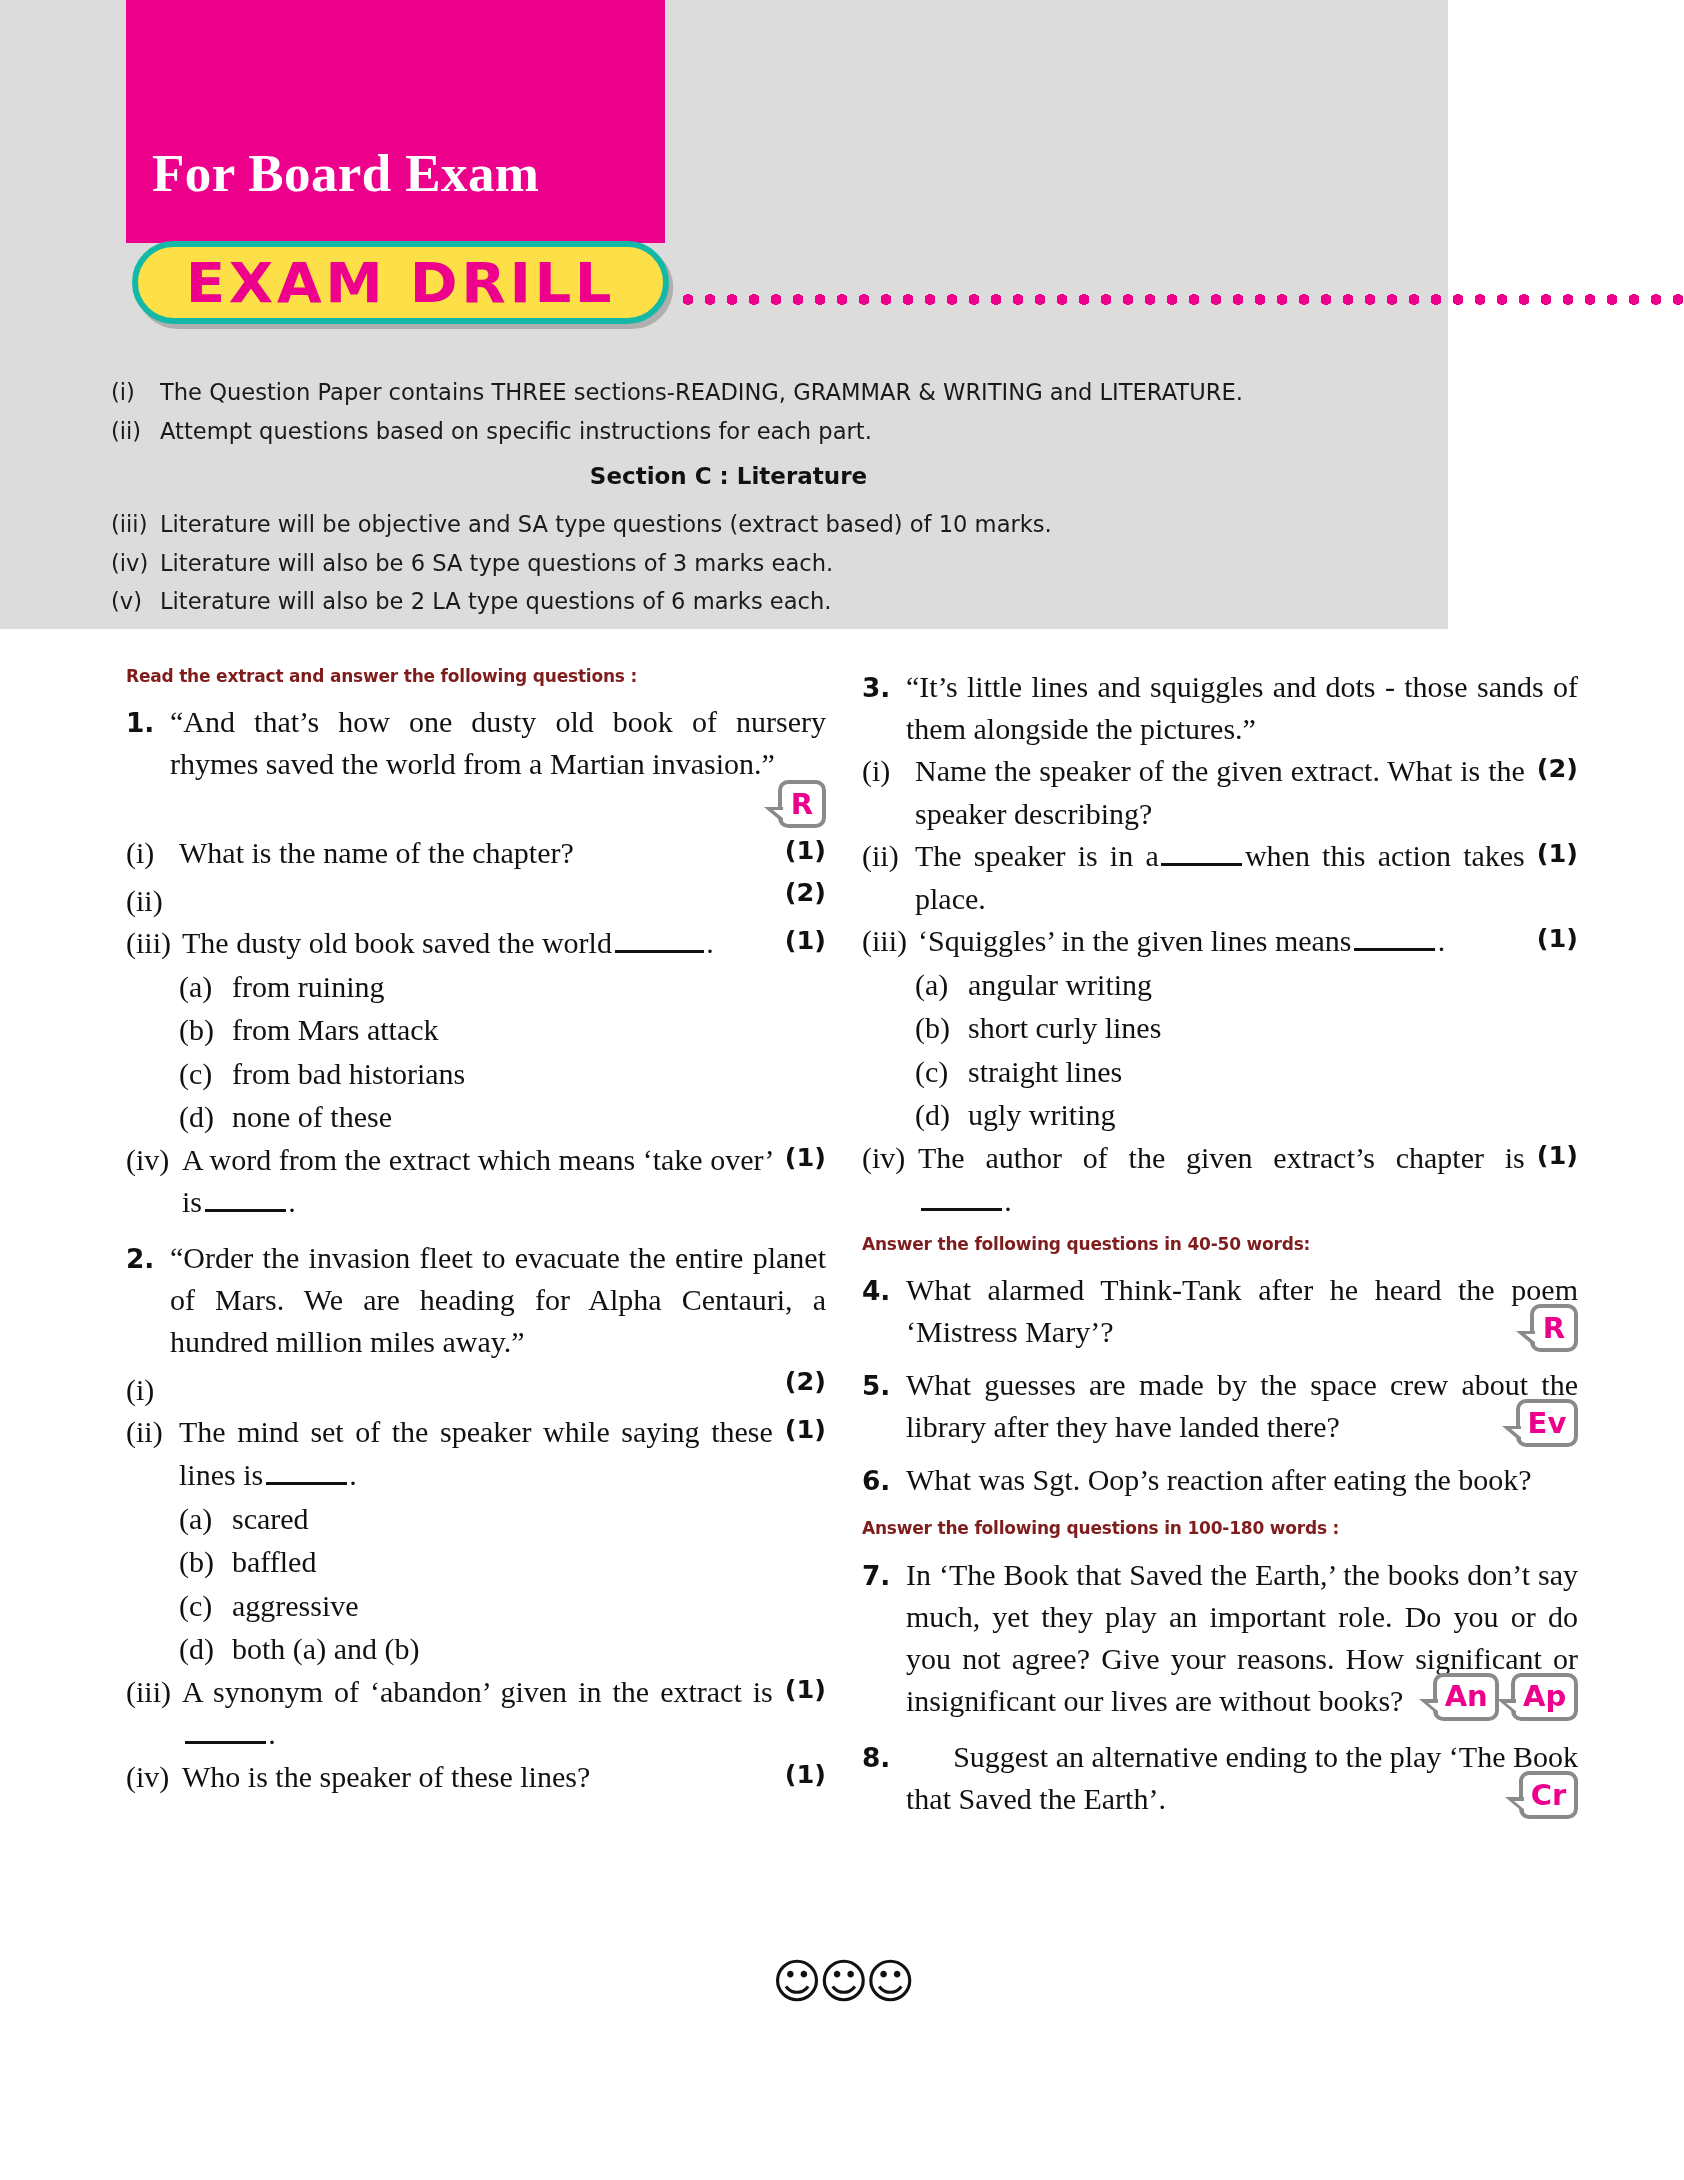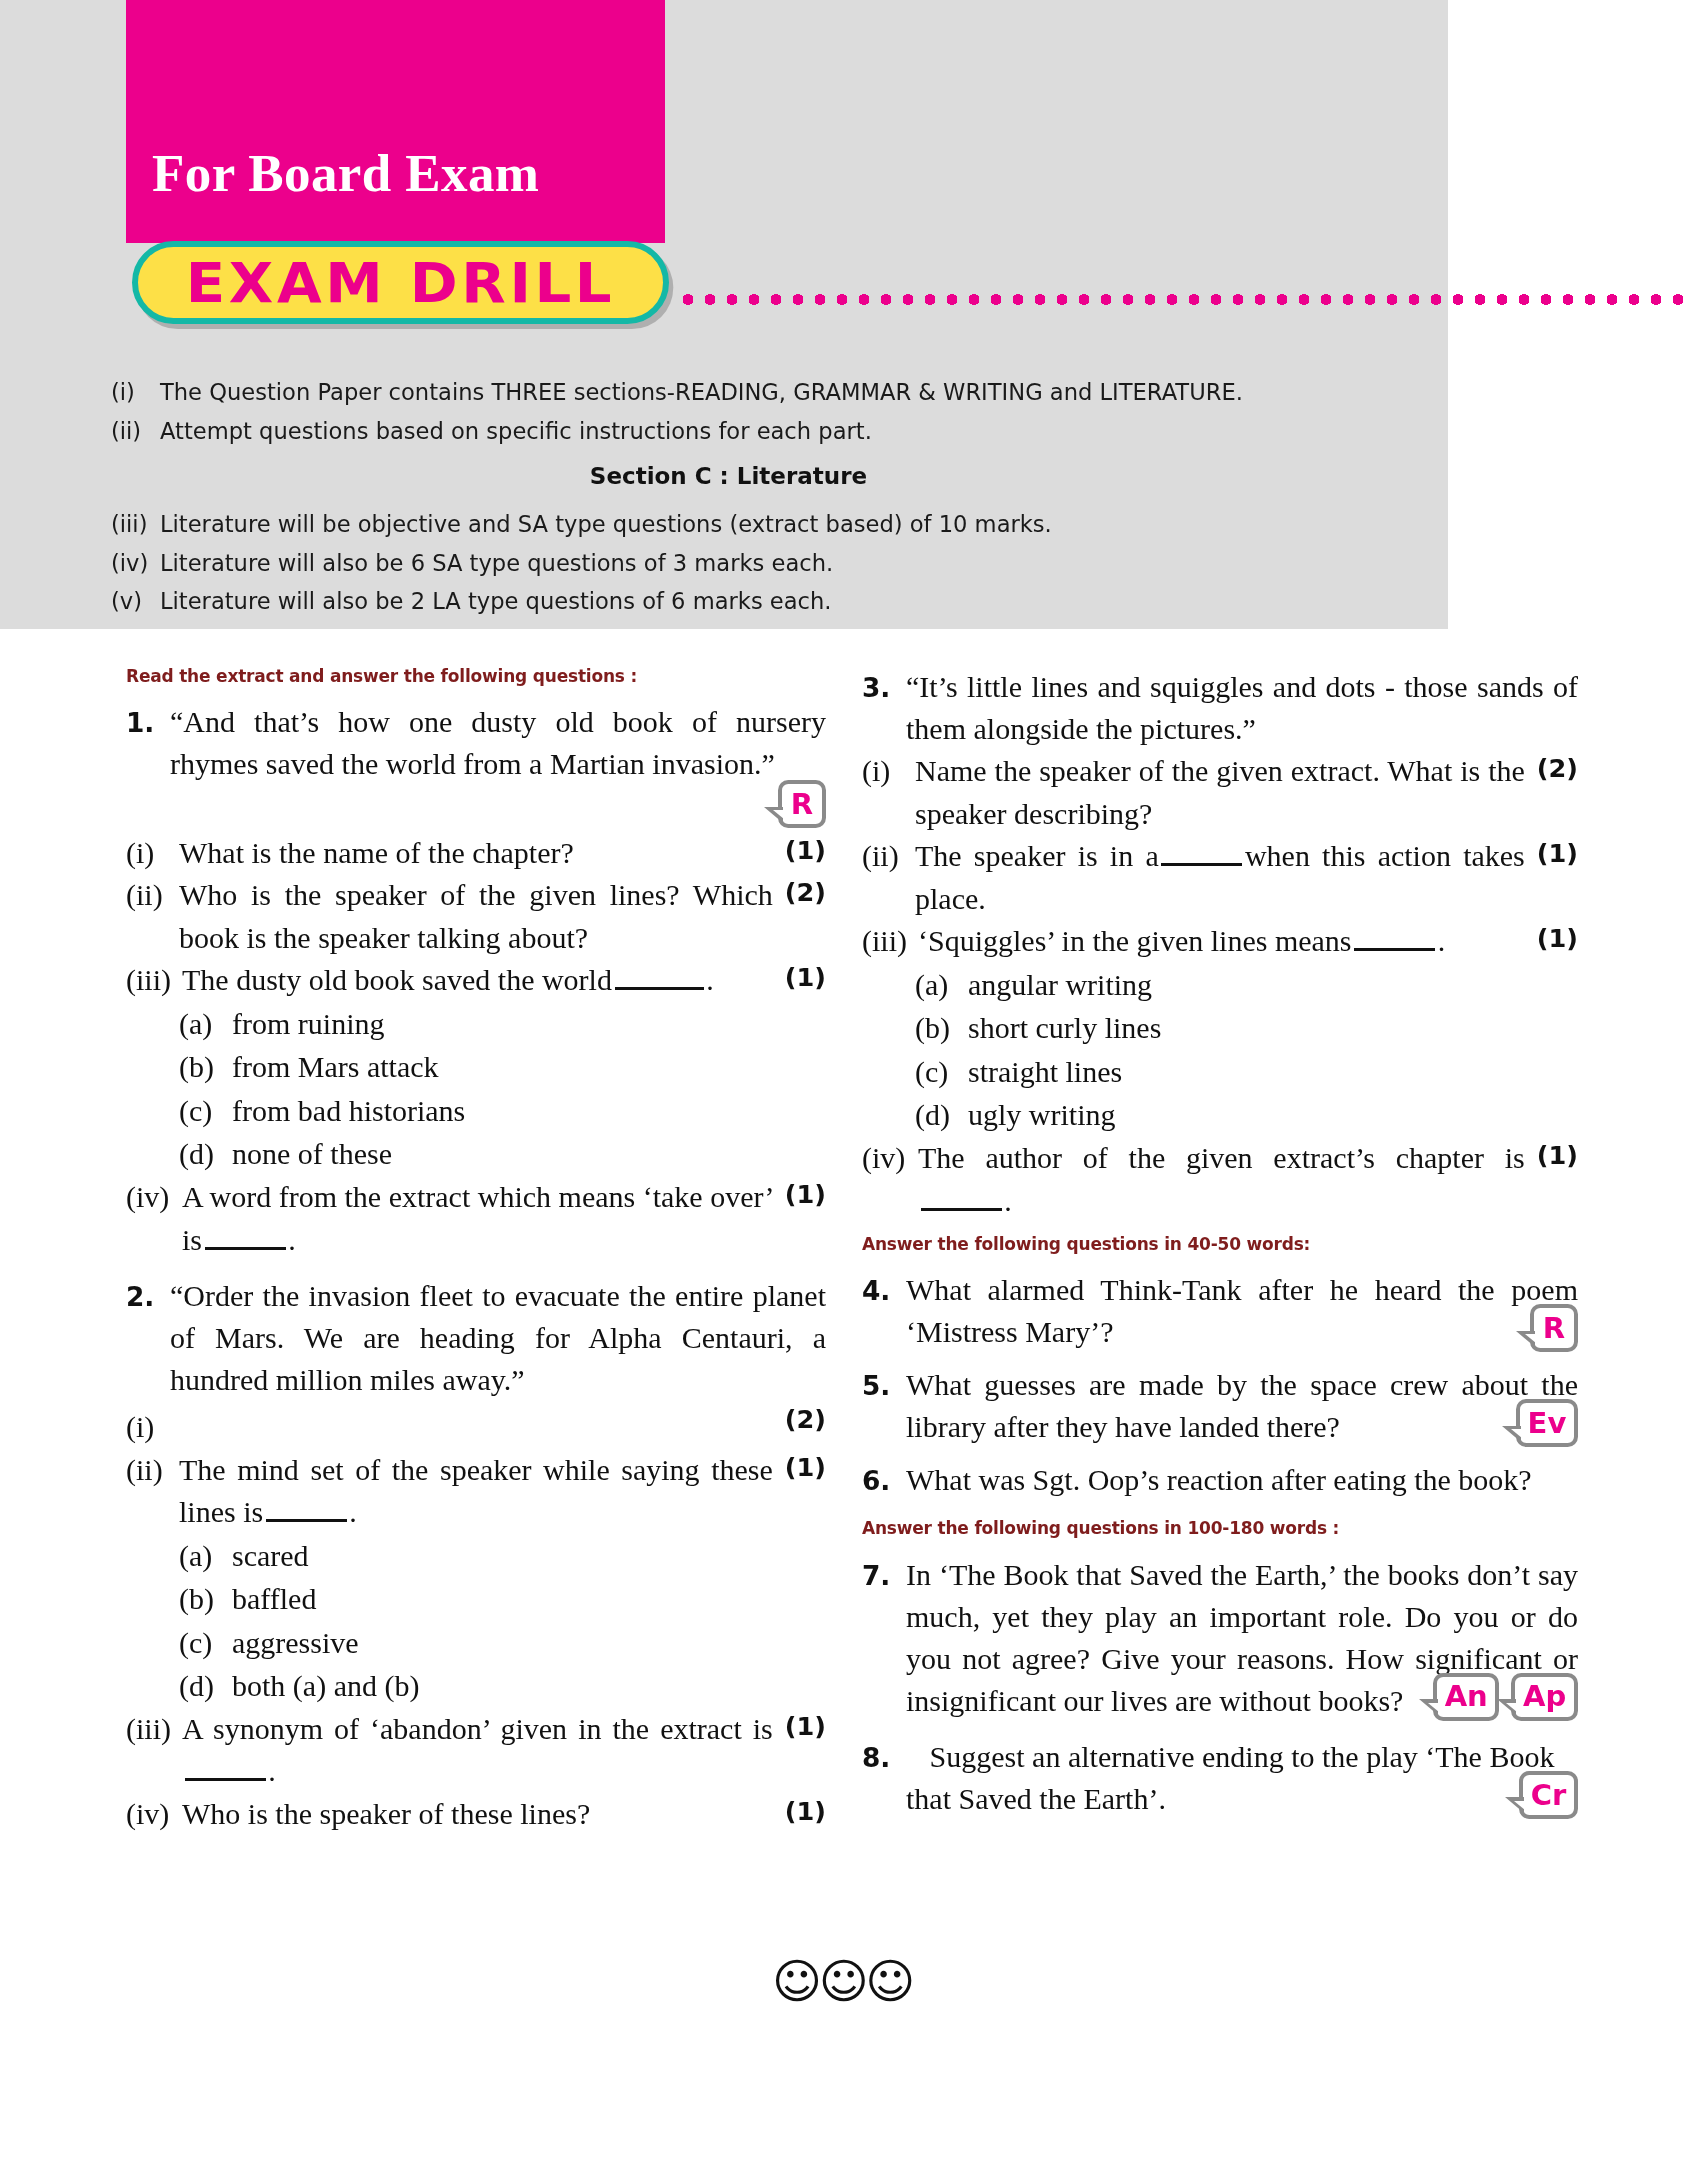--- a/index.html
+++ b/index.html
@@ -152,21 +152,21 @@
     font-weight: bold;
     font-family: "DejaVu Sans", sans-serif;
     font-size: 26.4px;
   }
   .q-body {
     flex: 1;
     text-align: justify;
     text-align-last: left;
     hyphens: none;
   }
-  .q-body.nojust { text-align: center; }
+  .q-body.nojust { text-align: right; }
 
   .sub-row {
     display: flex;
     align-items: baseline;
     font-size: 30px;
     line-height: 1.42;
     color: #111;
   }
   .sub-marker {
     flex: 0 0 53px;
@@ -328,21 +328,20 @@
       <span class="sub-body">
         <span class="marks">(1)</span>
         <span>What is the name of the chapter?</span>
       </span>
     </div>
 
     <div class="sub-row">
       <span class="sub-marker">(ii)</span>
       <span class="sub-body just">
         <span class="marks">(2)</span>
-        <span>Who is the speaker of the given lines? Which book is the speaker talking about?</span>
       </span>
     </div>
 
     <div class="sub-row">
       <span class="sub-marker wide">(iii)</span>
       <span class="sub-body">
         <span class="marks">(1)</span>
         <span>The dusty old book saved the world</span><span class="blank"></span><span>.</span>
       </span>
     </div>

